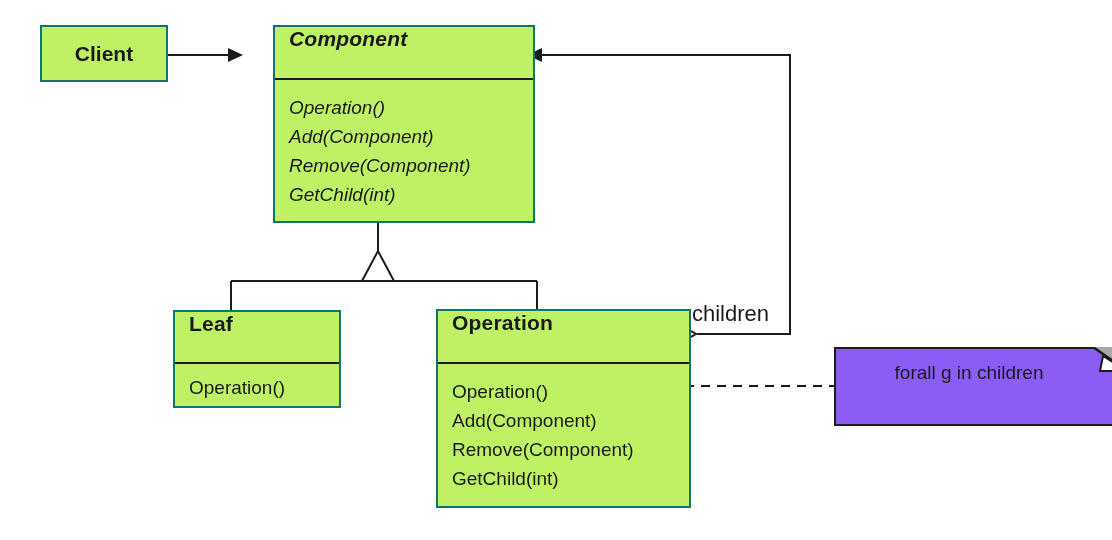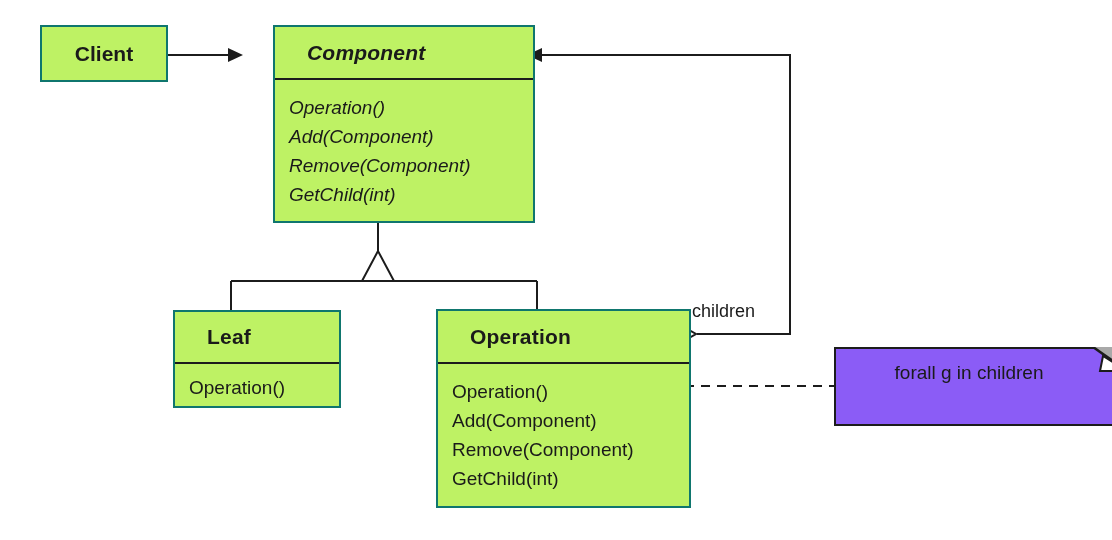--- a/index.html
+++ b/index.html
@@ -27,22 +27,21 @@
     position: absolute;
     box-sizing: border-box;
     background: #bef264;
     border: 2px solid #0f766e;
     z-index: 2;
     margin-left: 28px;
   }
   .uml-class .header {
     box-sizing: border-box;
     display: flex;
-    align-items: center;
-    padding-left: 32px;
+    padding-left: 14px;
     font-size: 21px;
     font-weight: bold;
     letter-spacing: 0.2px;
   }
   .uml-class .header.with-divider {
     border-bottom: 2px solid #1c1c1c;
   }
   .uml-class .body {
     box-sizing: border-box;
     padding: 13px 0 0 14px;
@@ -65,21 +64,21 @@
   #component-box .header { height: 53px; }
   #leaf-box      { left: 145px; top: 310px; width: 168px; height: 98px; }
   #leaf-box .header { height: 52px; }
   #leaf-box .body { padding-top: 9px; }
   #composite-box { left: 408px; top: 309px; width: 255px; height: 199px; }
   #composite-box .header { height: 53px; }
 
   #children-label {
     position: absolute;
     left: 692px; top: 301px;
-    font-size: 18px;
+    font-size: 22px;
     z-index: 2;
     white-space: nowrap;
   }
 
   #note-box {
     position: absolute;
     box-sizing: border-box;
     left: 834px; top: 347px;
     width: 296px; height: 79px;
     background: #8b5cf6;

